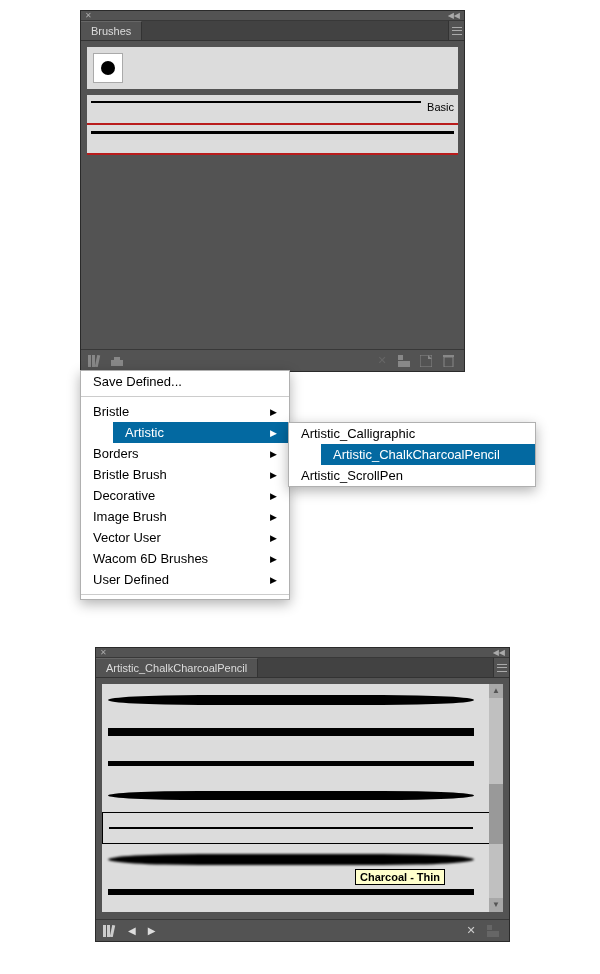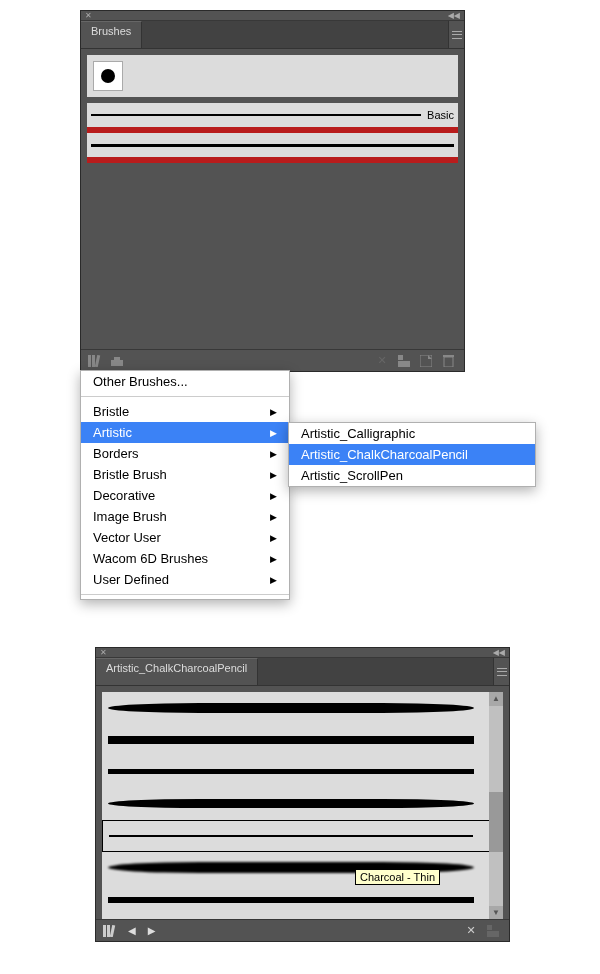--- a/index.html
+++ b/index.html
@@ -4,46 +4,46 @@
   <style>
     * { box-sizing: border-box; margin: 0; padding: 0; }
     body { font-family: "Lucida Grande", Arial, sans-serif; font-size: 12px; background: #fff; width: 600px; }
     
     
     .panel { background: #535353; border: 1px solid #2a2a2a; position: relative; }
     .panel-1 { margin: 10px 0 0 80px; width: 385px; height: 362px; }
     .panel-titlebar { height: 10px; background: #535353; border-bottom: 1px solid #383838; display: flex; justify-content: space-between; align-items: center; padding: 0 4px; }
     .close-x { color: #aaa; font-size: 8px; cursor: pointer; }
     .collapse-arrows { color: #aaa; font-size: 8px; }
-    .tabs-row { background: #424242; height: 28px; display: flex; align-items: stretch; border-bottom: 1px solid #333; }
+    .tabs-row { background: #424242; height: 20px; display: flex; align-items: stretch; border-bottom: 1px solid #333; }
     .tab { background: #535353; padding: 3px 10px; color: #ddd; font-size: 11px; border-top: 1px solid #666; border-right: 1px solid #333; }
     .tab-spacer { flex: 1; }
     .panel-menu-btn { width: 16px; display: flex; align-items: center; justify-content: center; background: #535353; border-left: 1px solid #333; }
     .hamburger { width: 10px; height: 8px; display: flex; flex-direction: column; justify-content: space-between; }
     .hamburger span { height: 1px; background: #aaa; }
     
     .brush-preview-area { background: #dcdcdc; margin: 6px; padding: 6px; }
     .brush-dot { width: 30px; height: 30px; background: #fff; border: 1px solid #aaa; display: flex; align-items: center; justify-content: center; }
     .dot { width: 14px; height: 14px; background: #000; border-radius: 50%; }
     .brush-list { background: #dcdcdc; margin: 0 6px 6px 6px; }
-    .brush-row { display: flex; align-items: center; border-bottom: 6px solid #b91c1c; padding: 6px 4px; height: 30px; }
+    .brush-row { display: flex; align-items: flex-start; border-bottom: 2px solid #b91c1c; padding: 6px 4px; height: 30px; }
     .brush-stroke-basic { flex: 1; height: 2px; background: #000; }
     .brush-label { font-size: 11px; color: #000; margin-left: 6px; }
     .brush-stroke-rough { flex: 1; height: 3px; background: #000; filter: blur(0.3px); }
     
     .panel-footer { position: absolute; bottom: 0; left: 0; right: 0; height: 22px; background: #535353; border-top: 1px solid #383838; display: flex; align-items: center; padding: 0 4px; }
     .footer-icon { width: 20px; height: 18px; display: flex; align-items: center; justify-content: center; color: #888; font-size: 11px; margin-right: 2px; }
     .footer-spacer { flex: 1; }
     .library-icon { position: relative; }
     
     
     .menu { position: absolute; background: #fff; border: 1px solid #b0b0b0; box-shadow: 0 4px 12px rgba(0,0,0,0.3); z-index: 10; }
     .menu-1 { left: 80px; top: 370px; width: 210px; }
     .menu-item { padding: 3px 12px; font-size: 13px; color: #000; display: flex; justify-content: space-between; align-items: center; cursor: default; }
-    .menu-item.selected { background: #3b82f6; color: #fff; }
+    .menu-item.selected { background: #0369a1; color: #fff; margin-left: 32px; }
     .menu-sep { height: 1px; background: #ccc; margin: 4px 0; }
     .menu-arrow { font-size: 9px; color: #000; }
     .menu-item.selected .menu-arrow { color: #fff; }
     
     .submenu { left: 288px; top: 422px; width: 248px; }
     
     
     .panel-2 { margin: 275px 0 0 95px; width: 415px; height: 295px; }
     .brush-strokes-area { background: #dcdcdc; margin: 6px 6px 0 6px; height: 228px; overflow: hidden; position: relative; }
     .stroke-row { height: 32px; display: flex; align-items: center; padding: 0 6px; border-bottom: 1px solid transparent; }
@@ -55,21 +55,21 @@
     .s4 { height: 9px; border-radius: 50% / 100%; }
     .s5 { height: 2px; }
     .s6 { height: 11px; filter: blur(0.8px); border-radius: 50% / 100%; }
     .s7 { height: 6px; }
     .scrollbar { position: absolute; right: 0; top: 0; bottom: 0; width: 14px; background: #c0c0c0; }
     .scroll-thumb { background: #999; width: 100%; height: 60px; margin-top: 100px; }
     .scroll-arrow { position: absolute; width: 14px; height: 14px; background: #a8a8a8; font-size: 8px; text-align: center; line-height: 14px; color: #555; }
     .scroll-arrow.up { top: 0; }
     .scroll-arrow.down { bottom: 0; }
     
-    .tooltip { position: absolute; background: #ffffcc; border: 1px solid #000; padding: 1px 4px; font-size: 11px; color: #000; z-index: 20; }
+    .tooltip { position: absolute; background: #ffffcc; border: 1px solid #000; padding: 1px 4px; font-size: 11px; color: #000; z-index: 20; font-weight: bold; }
     .tooltip-1 { left: 355px; top: 869px; }
     
     .footer-nav-btn { color: #ddd; font-size: 10px; margin: 0 6px; }
   </style>
 </head>
 <body>
 
 <div class="panel panel-1">
   <div class="panel-titlebar">
     <span class="close-x">✕</span>
@@ -132,21 +132,21 @@
       <svg width="11" height="12" viewBox="0 0 11 12">
           <rect x="1" y="2" width="9" height="10" fill="none" stroke="#888"></rect>
           <rect x="0" y="0" width="11" height="2" fill="#888"></rect>
         </svg>
     </div>
   </div>
 </div>
 
 <div class="menu menu-1">
   <div class="menu-item">
-    <span>Other Brushes...</span>
+    <span>Save Defined...</span>
   </div>
   <div class="menu-sep"></div>
   <div id="menu-cats">
       <div class="menu-item">
         <span>Bristle</span>
         <span class="menu-arrow">▶</span>
       </div>
       <div class="menu-item selected">
         <span>Artistic</span>
         <span class="menu-arrow">▶</span>

